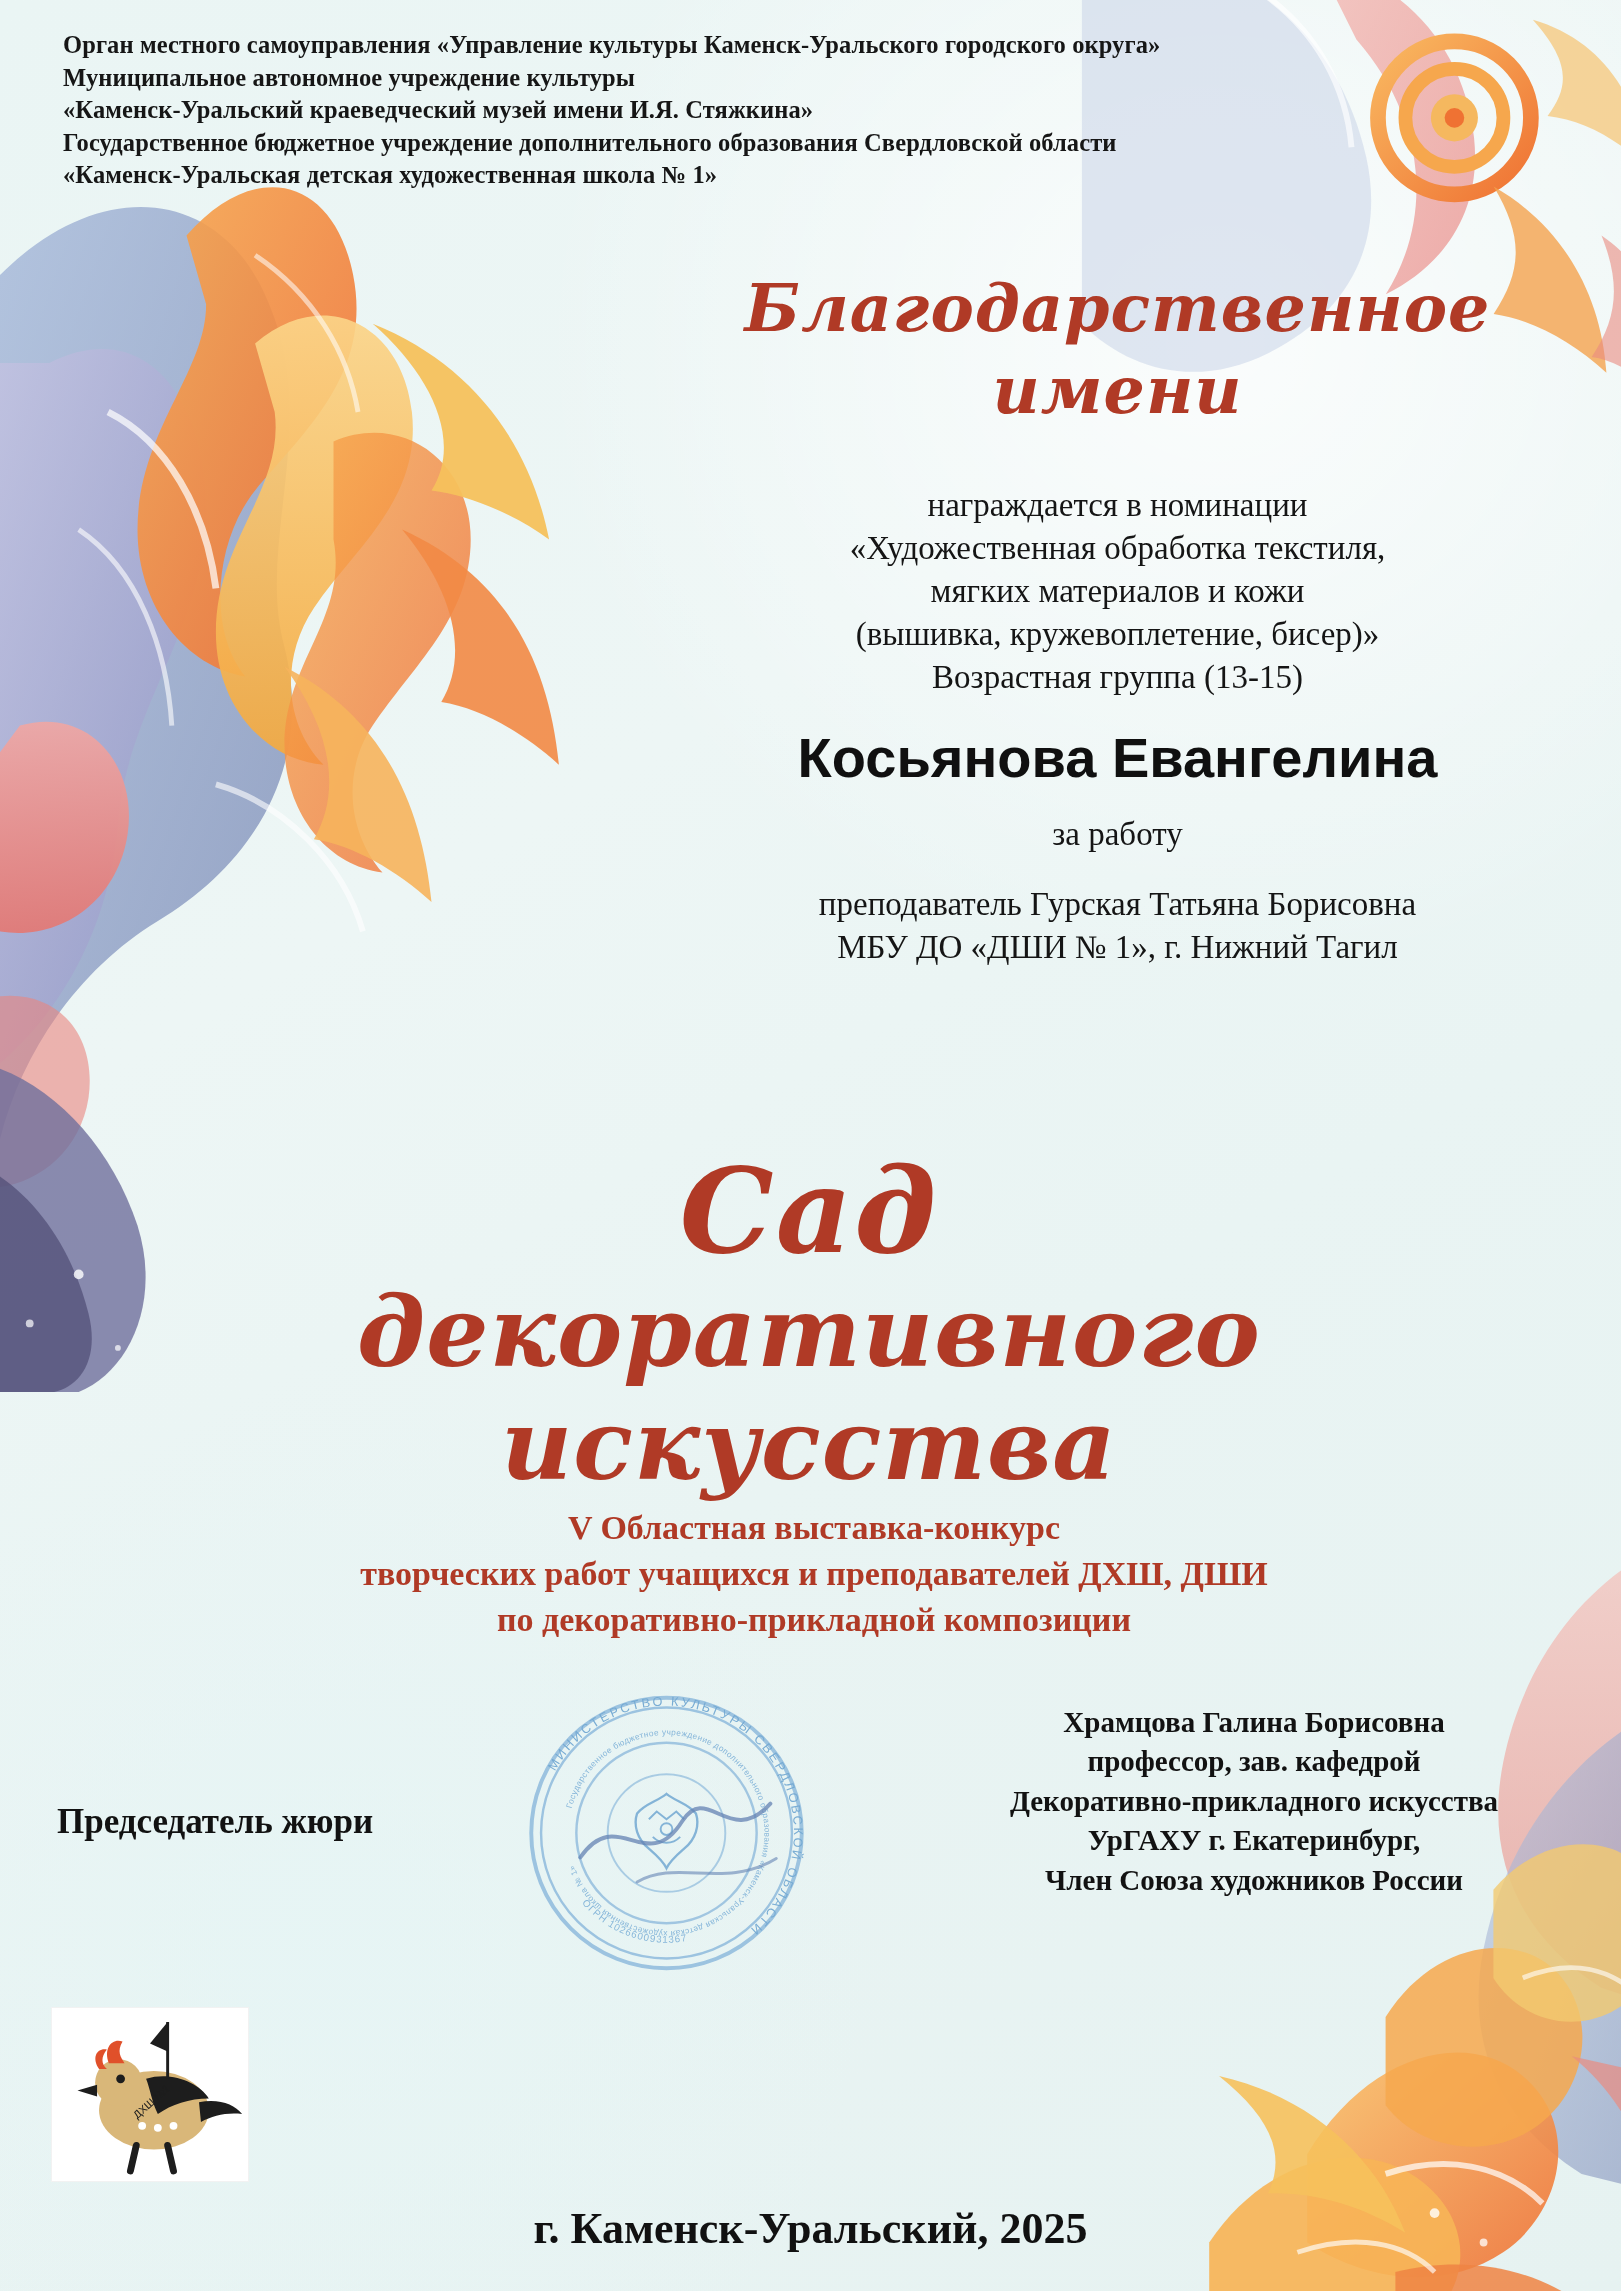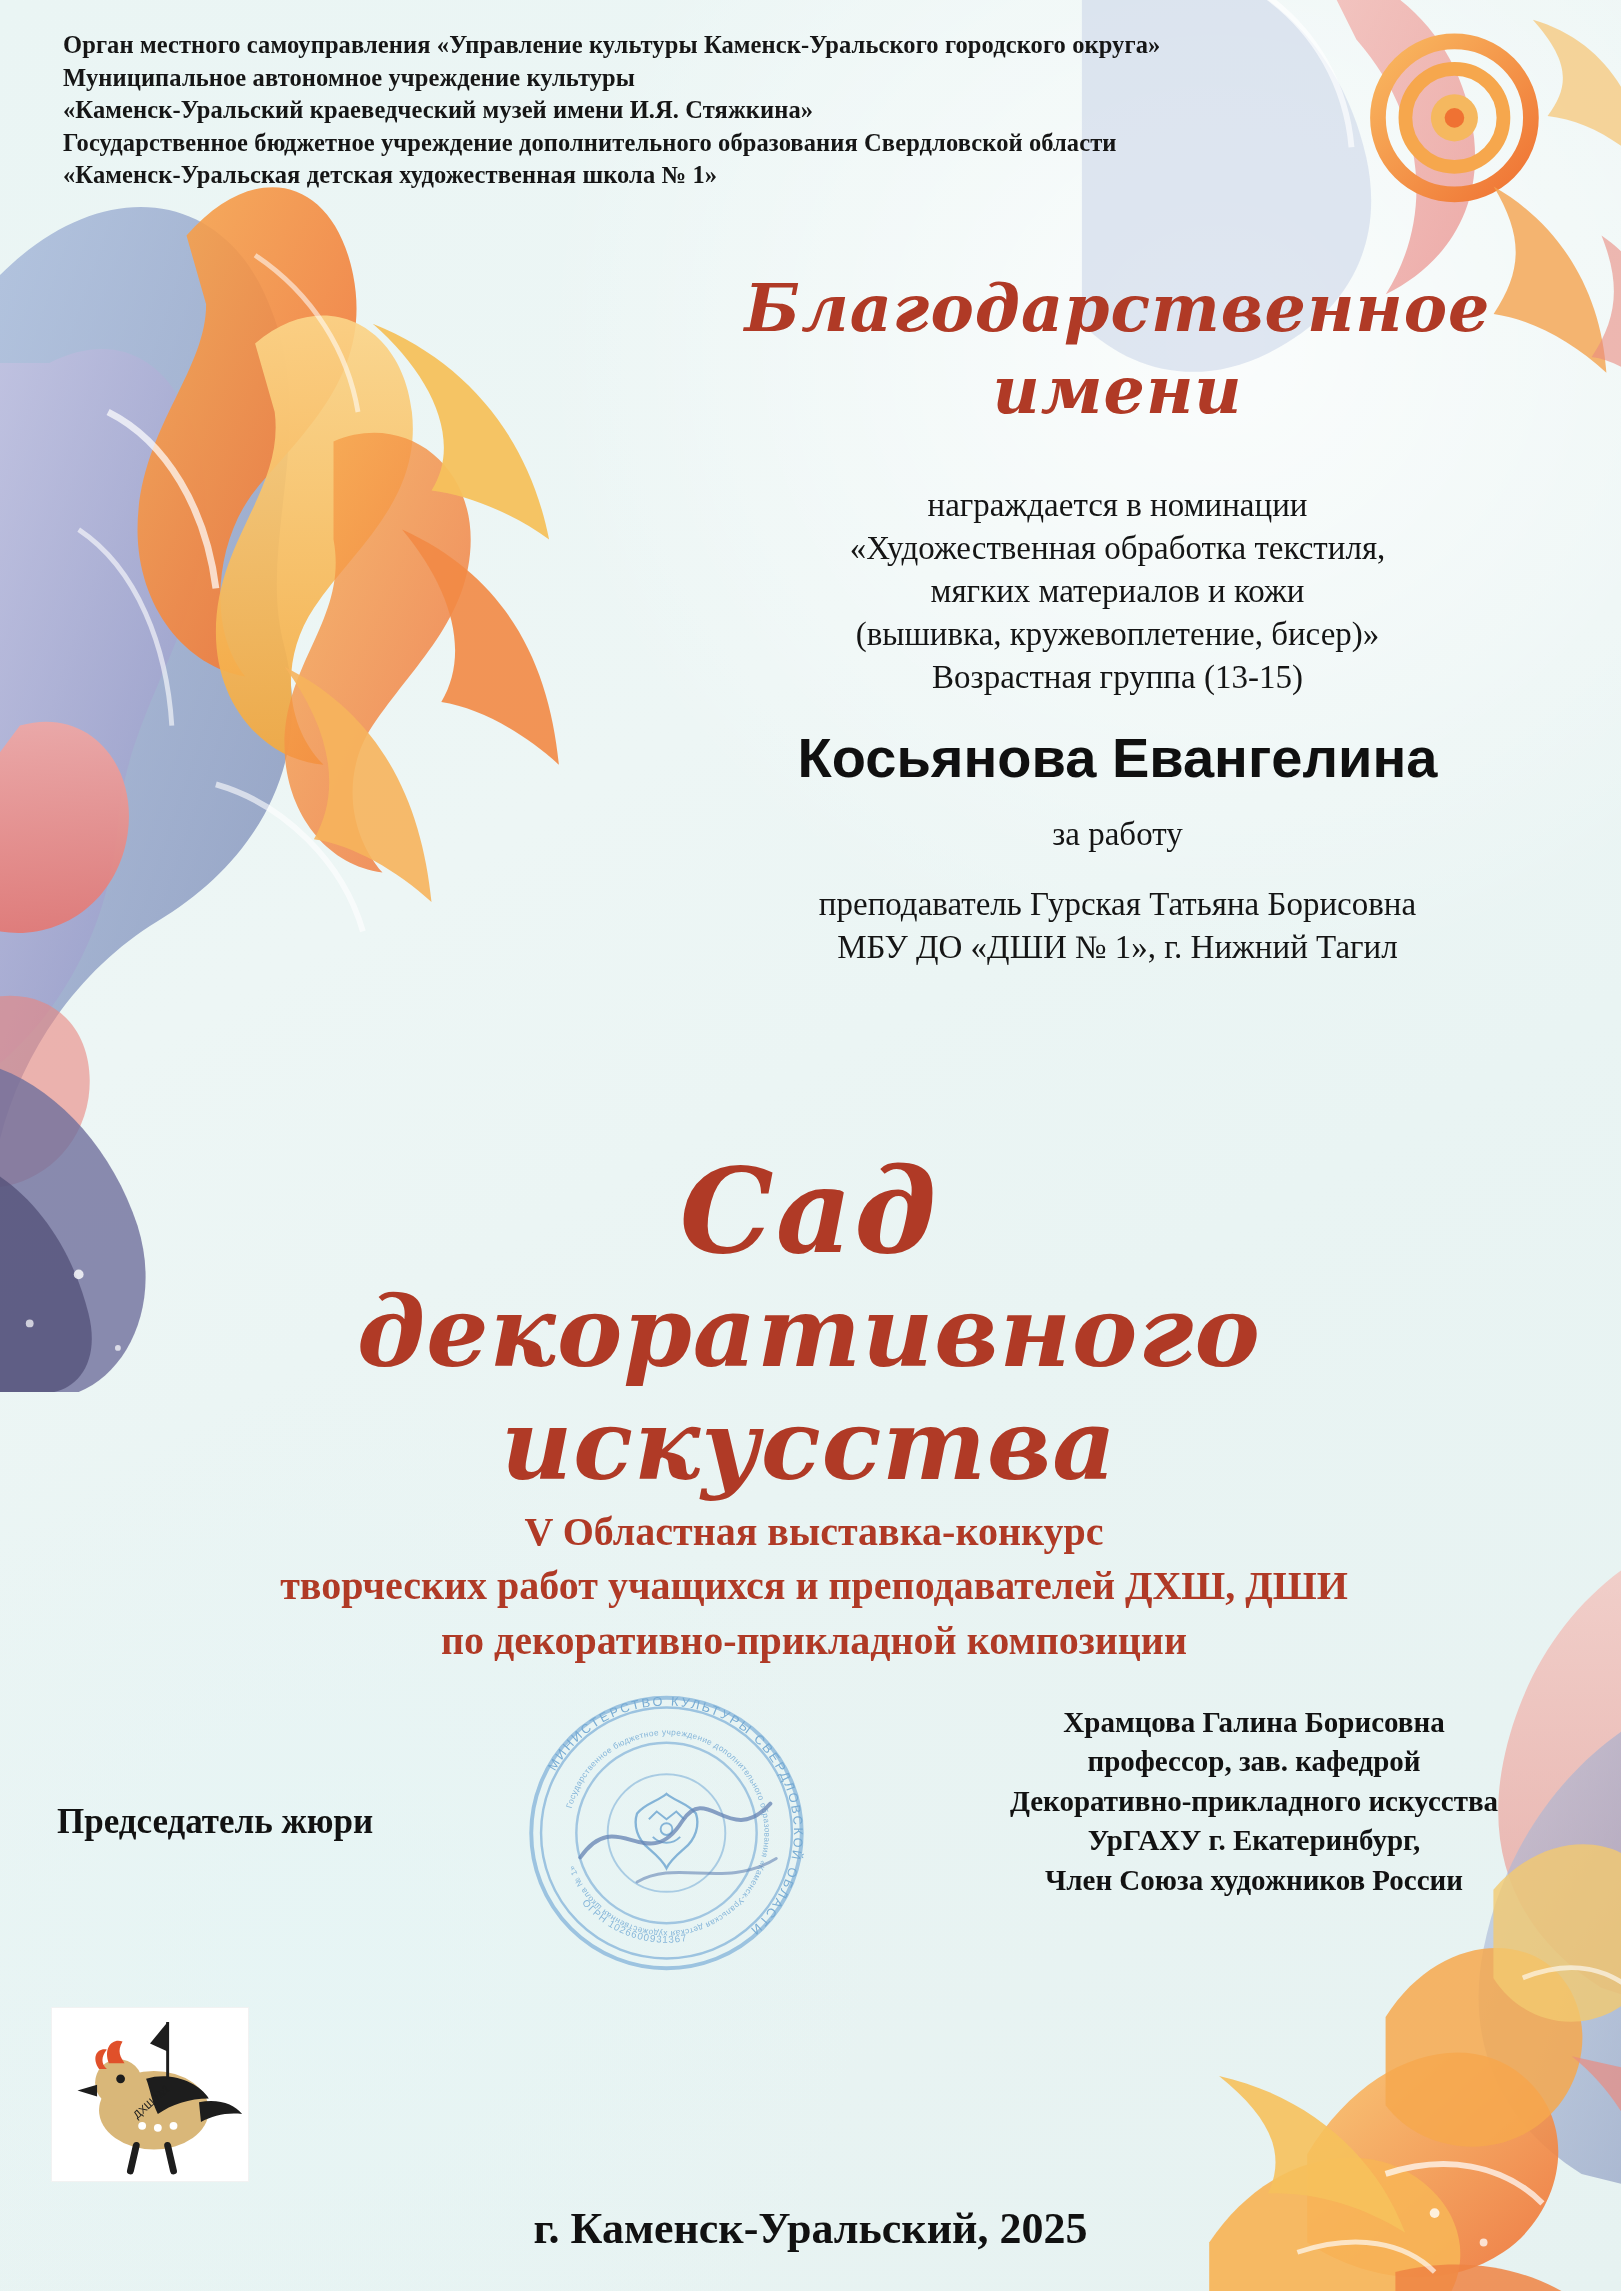--- a/index.html
+++ b/index.html
@@ -163,21 +163,21 @@
     position: absolute;
     left: 118px;
     top: 1505px;
     width: 1392px;
     text-align: center;
     z-index: 5;
   }
   #subtitle-block div {
     font-family: "Liberation Serif", serif;
     font-weight: bold;
-    font-size: 40px;
+    font-size: 34px;
     line-height: 1.36;
     color: #b03a26;
   }
 
   
   #chairman-label {
     position: absolute;
     left: 57px;
     top: 1802px;
     width: 461px;

